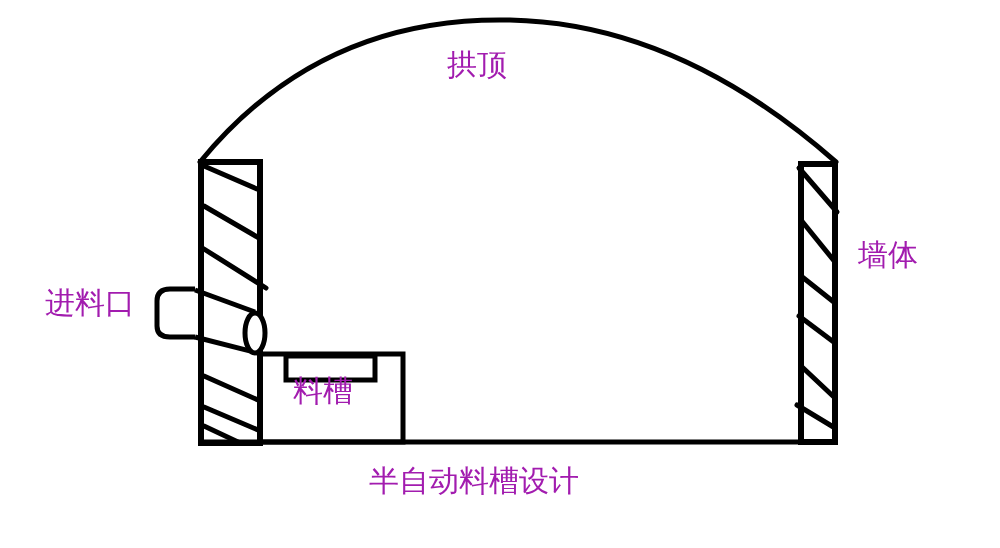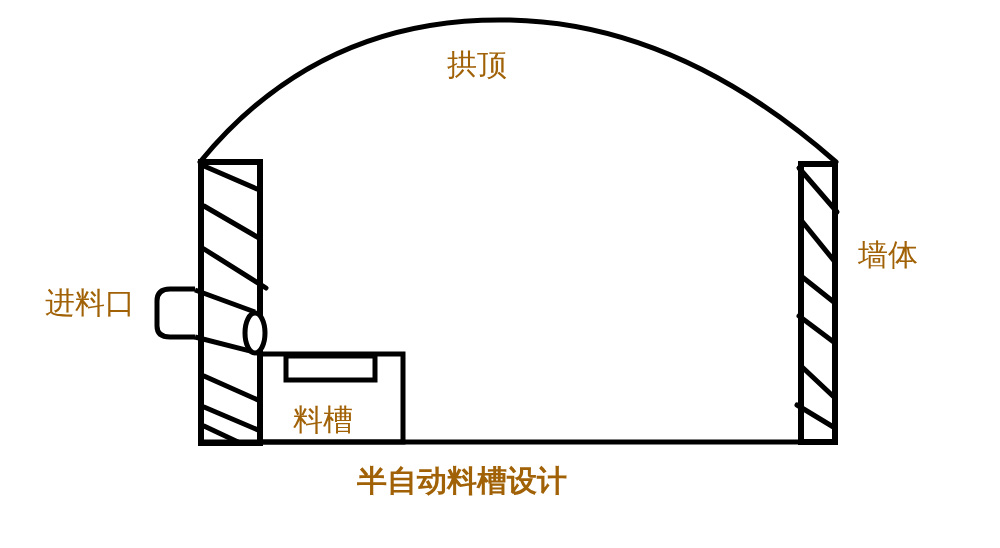--- a/index.html
+++ b/index.html
@@ -16,32 +16,32 @@
     }
     #canvas {
       position: absolute;
       left: 0;
       top: 0;
       width: 1000px;
       height: 548px;
     }
     .label {
       position: absolute;
-      color: #a16207;
+      color: #a21caf;
       font-family: "DejaVu Sans", "Liberation Sans", sans-serif;
       font-size: 30px;
       line-height: 1;
       white-space: nowrap;
       letter-spacing: 0px;
     }
     #label-dome   { left: 447px; top: 50px; }
     #label-wall   { left: 858px; top: 240px; }
     #label-inlet  { left: 45px;  top: 288px; }
-    #label-trough { left: 293px; top: 405px; }
-    #label-title  { left: 357px; top: 466px; font-weight: bold; }
+    #label-trough { left: 293px; top: 376px; }
+    #label-title  { left: 369px; top: 466px; }
   </style>
 </head>
 <body>
 
 <svg id="canvas" width="1000" height="548" viewBox="0 0 1000 548" xmlns="http://www.w3.org/2000/svg">
 
   <path d="M 200 162 C 300 40, 420 18, 510 20 C 610 22, 720 60, 836 162" fill="none" stroke="#000" stroke-width="5" stroke-linecap="round"></path>
 
   <g>
     <rect x="201" y="162" width="59" height="281" fill="none" stroke="#000" stroke-width="6"></rect>

